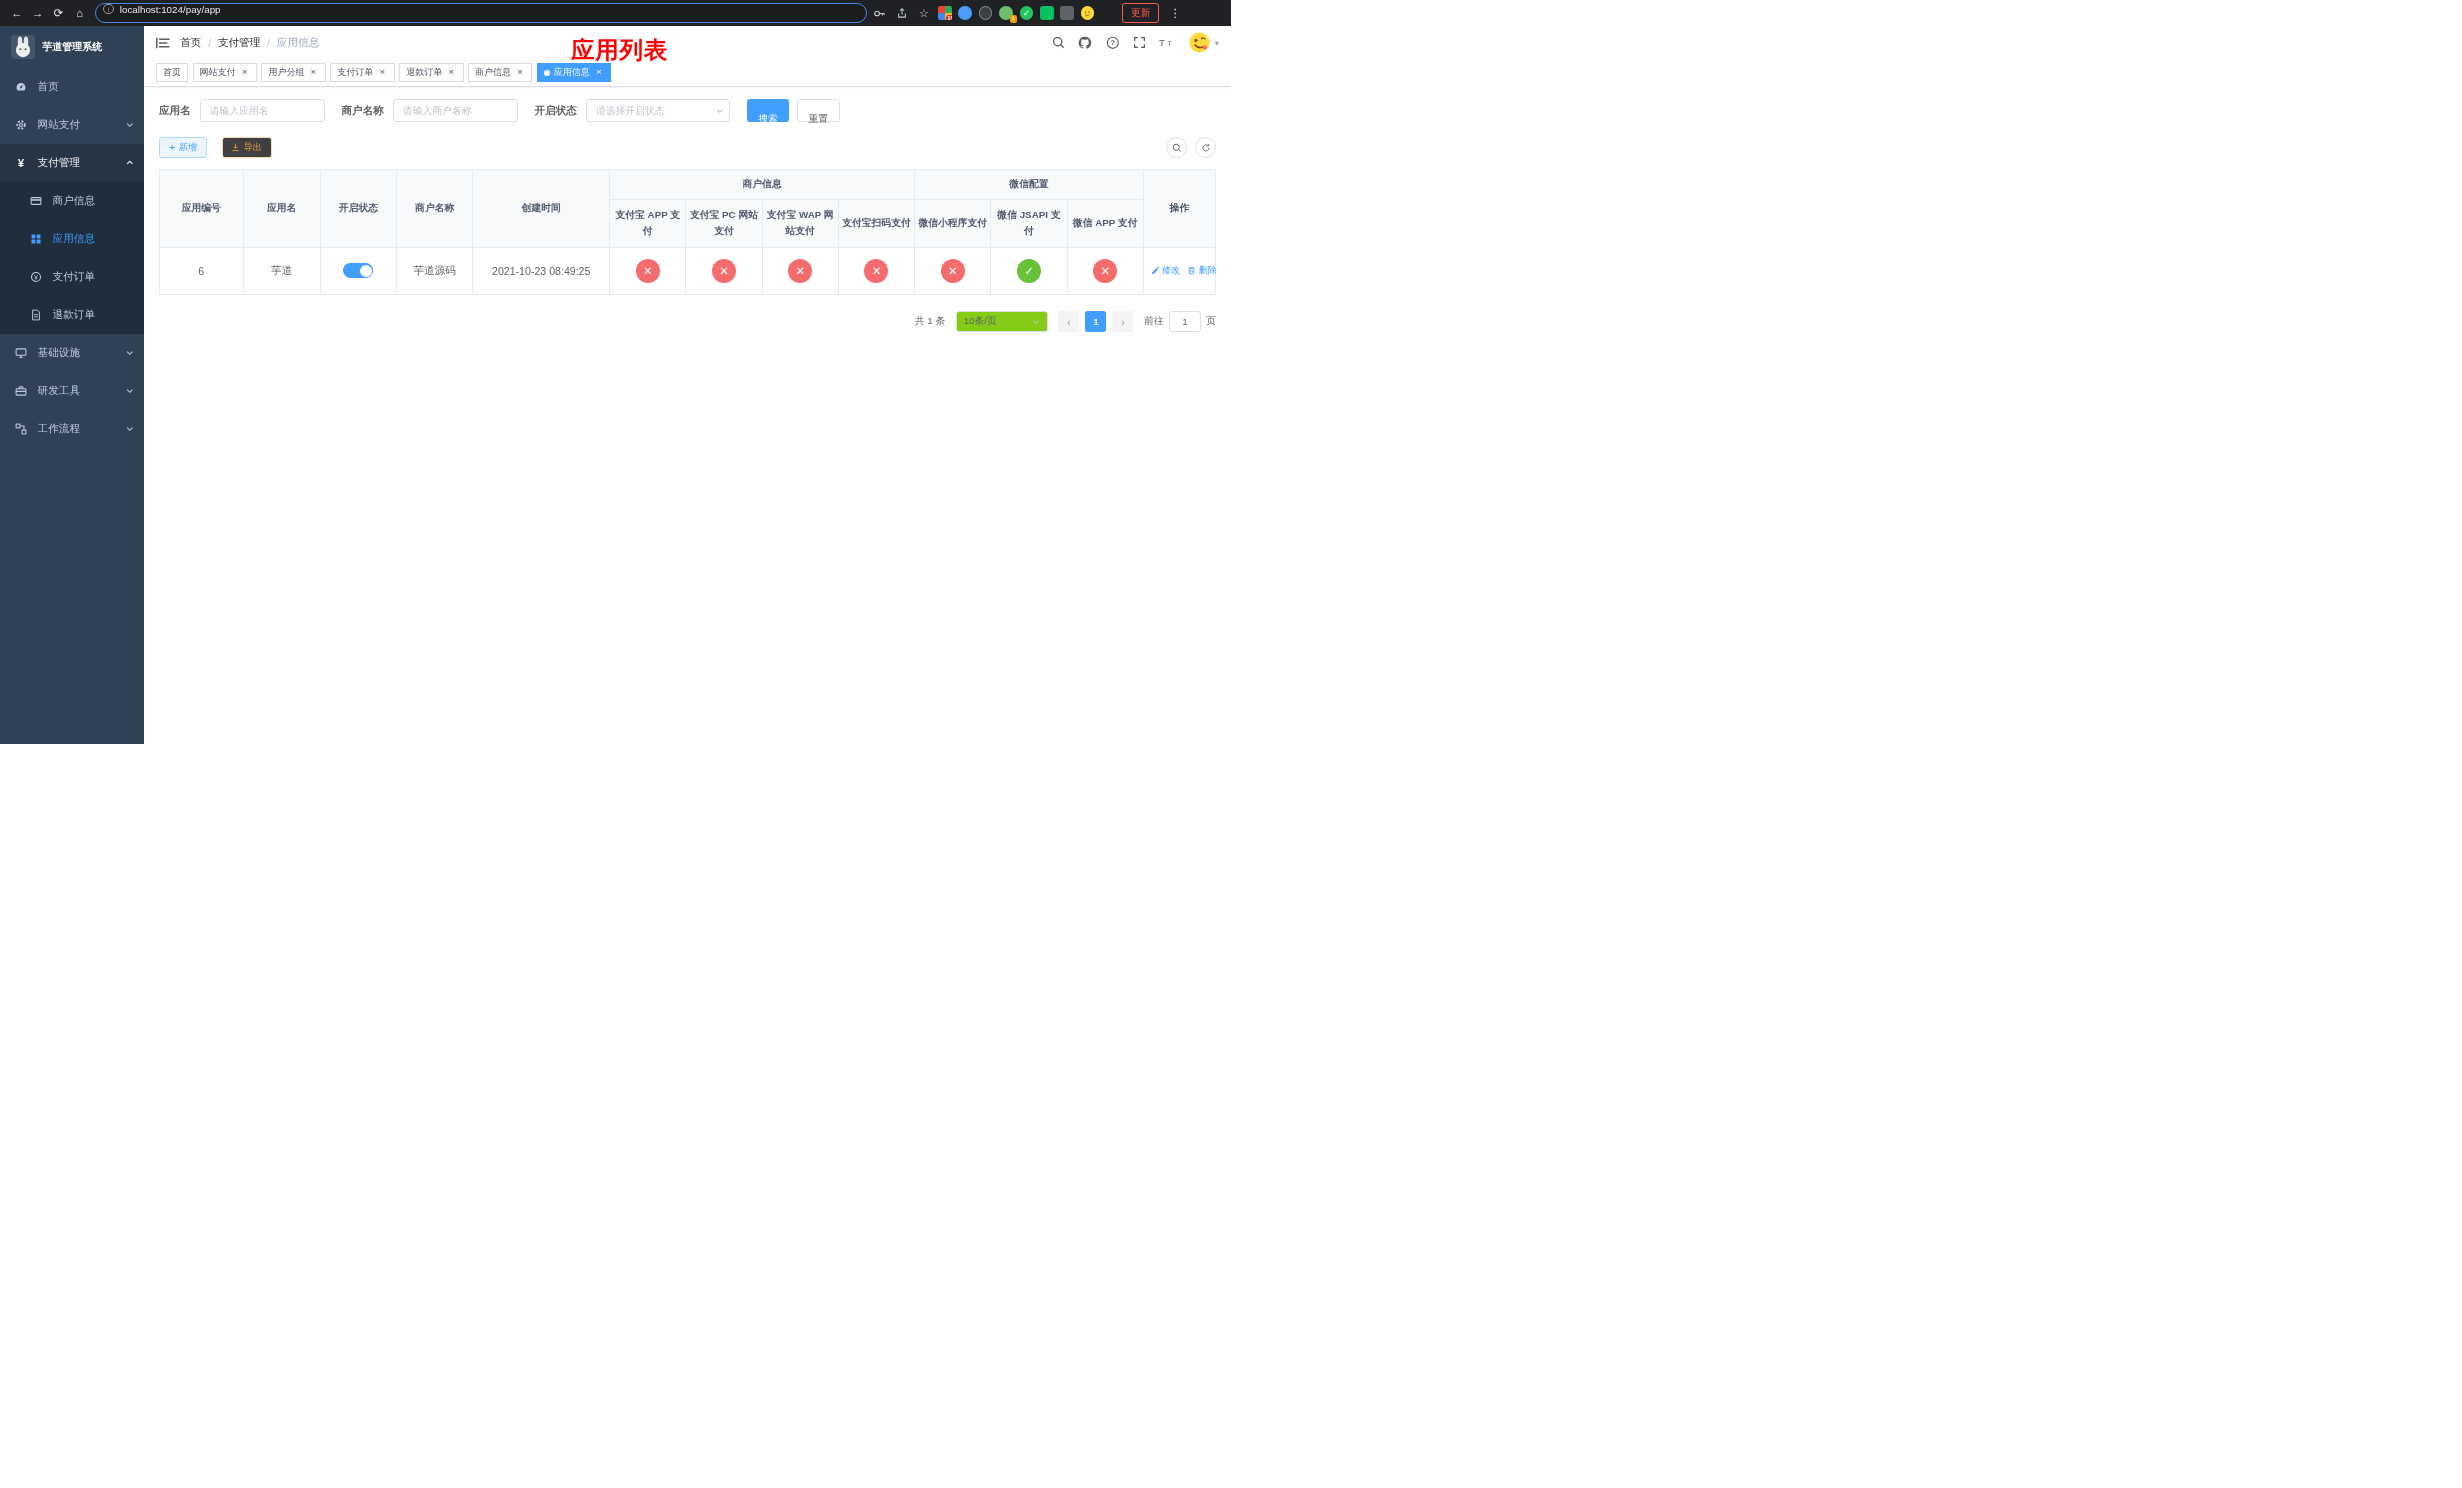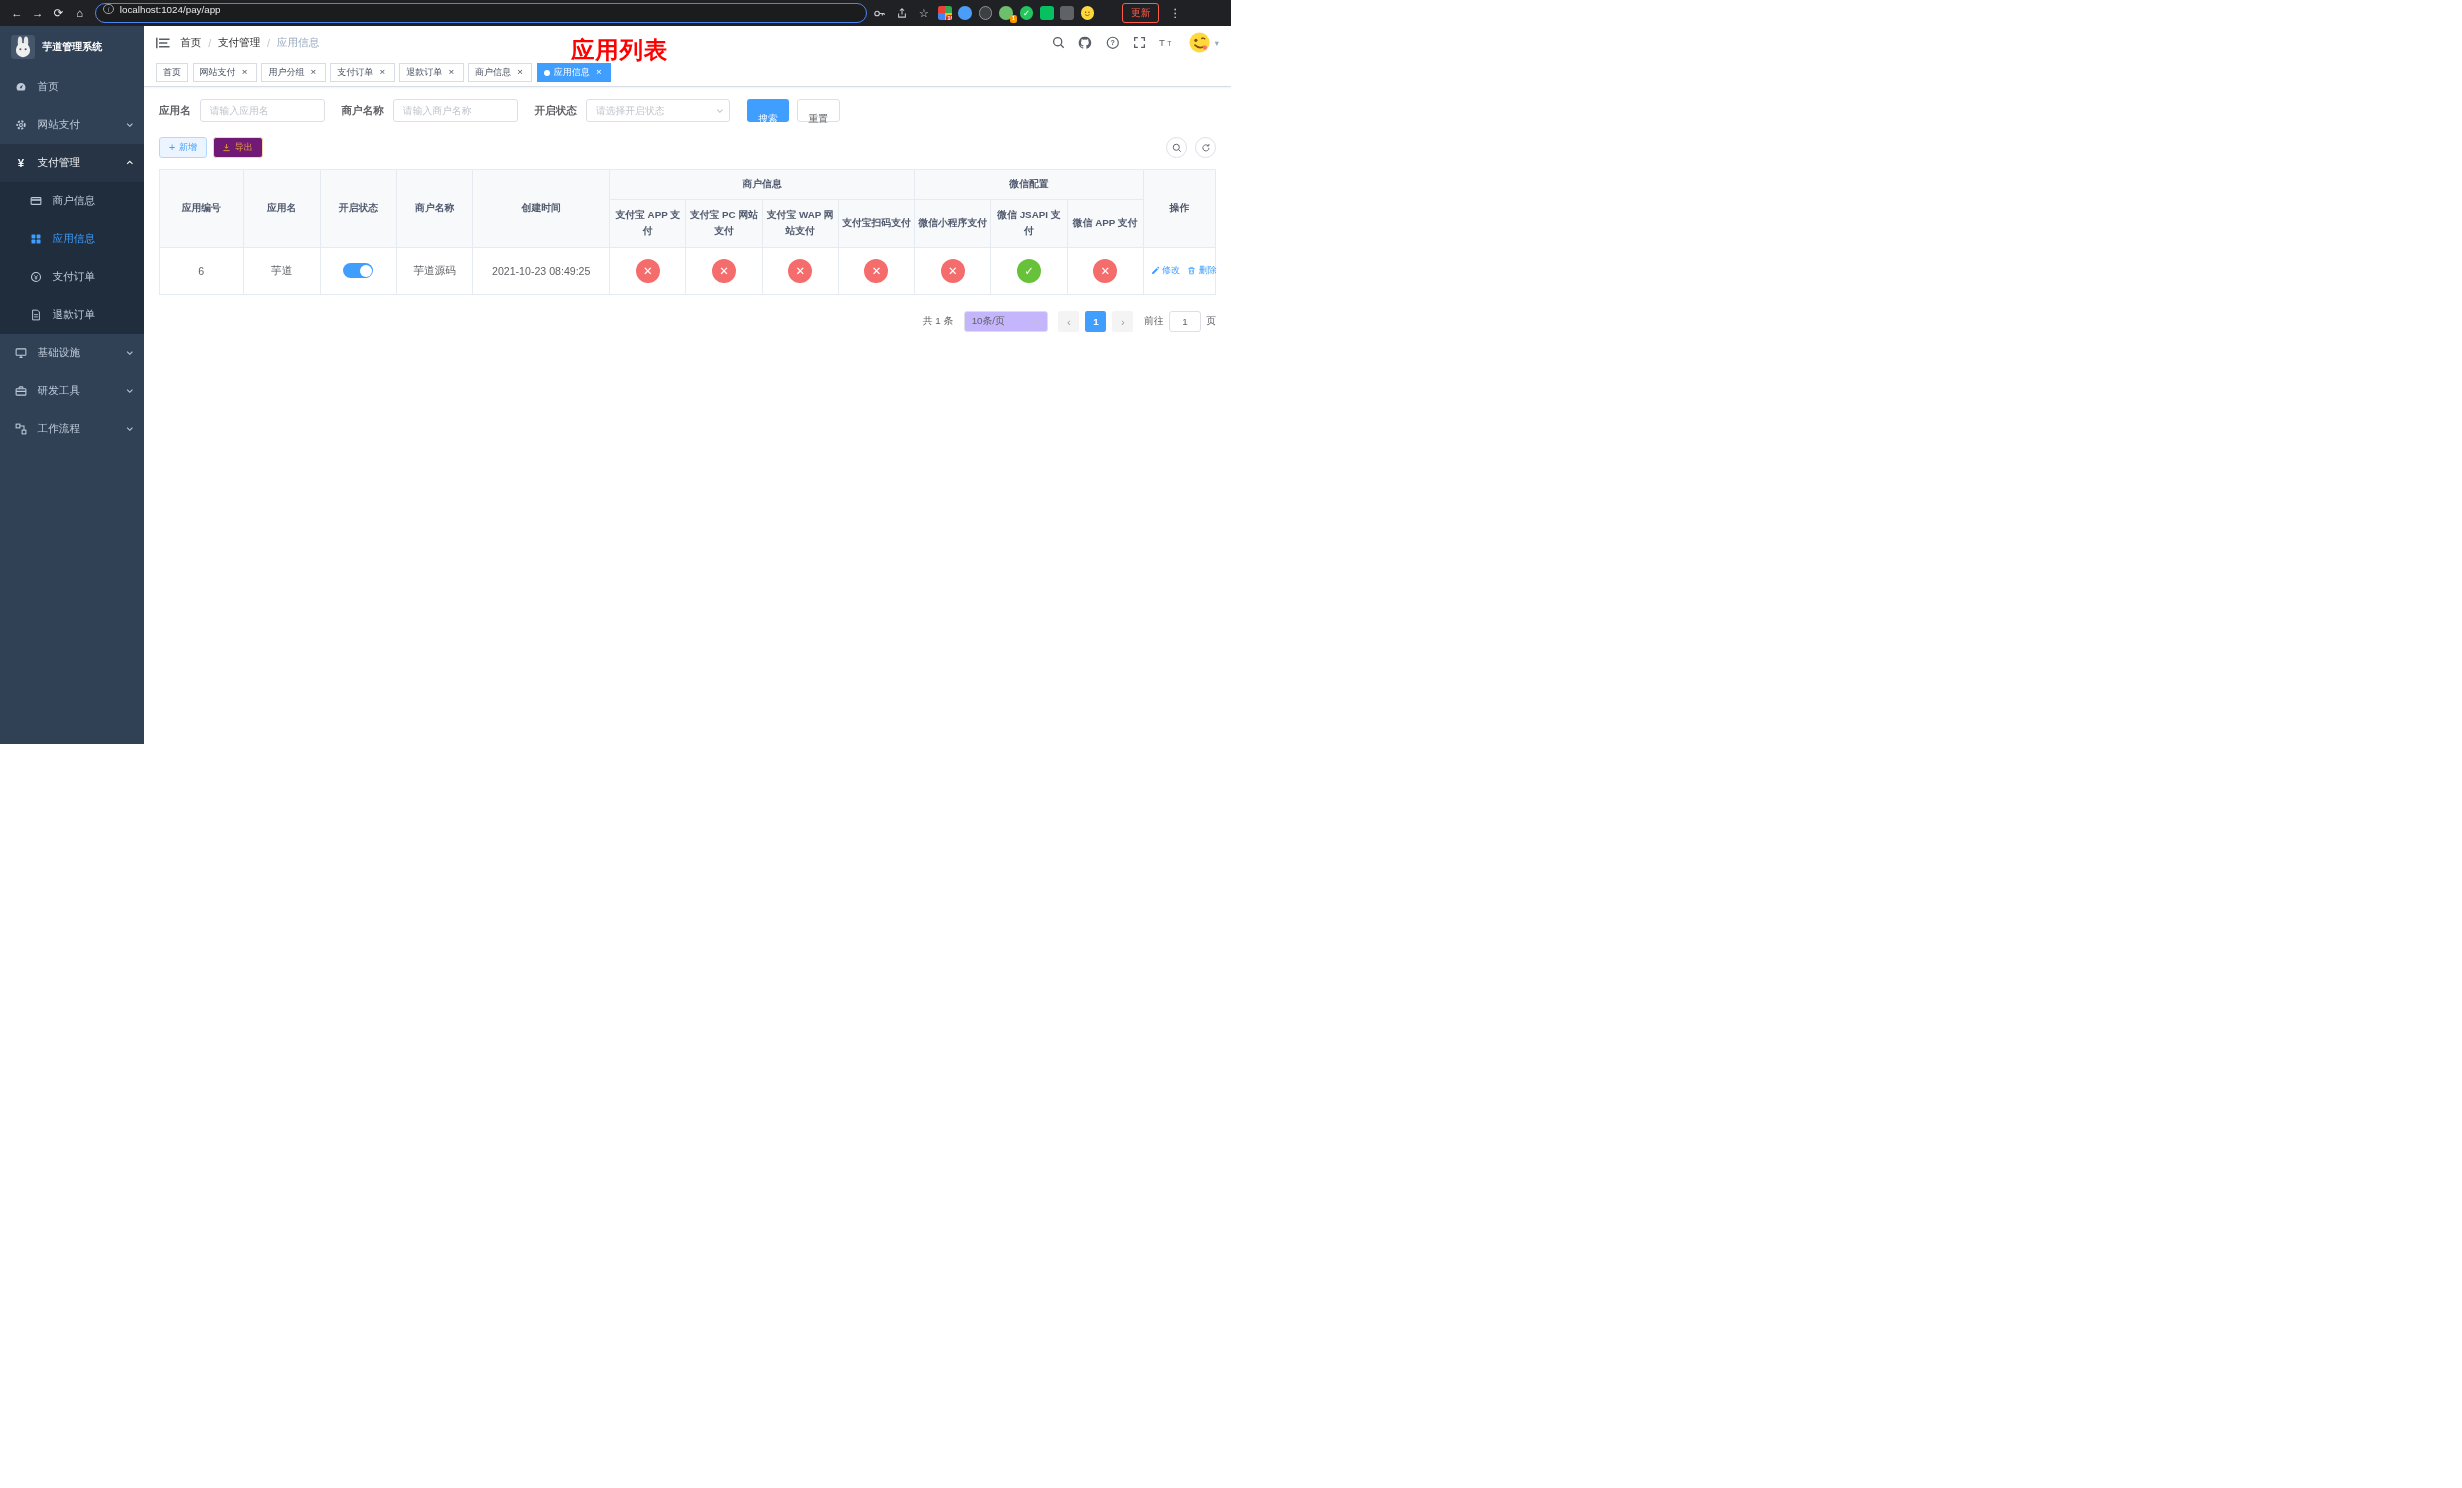--- a/index.html
+++ b/index.html
@@ -82,21 +82,21 @@
   .f-select-wrap { position:relative; display:flex; align-items:center; }
   .f-select-wrap .f-input { width:144px; padding-right:19.7px; }
   .f-select-wrap .sel-chevron { position:absolute; right:6.8px; color:#c0c4cc; pointer-events:none; display:flex; }
   .btn { height:23px; border-radius:3px; padding:0 10.6px; font-size:9.8px; display:inline-flex; align-items:center; gap:13px; cursor:pointer; border:0.8px solid transparent; white-space:nowrap;flex-direction:column; }
   .btn-primary { background:var(--primary,#409eff); color:#fff; }
   .btn-default { background:#fff; border-color:#dcdfe6; color:#606266; margin-left:7.6px; }
 
   .toolbar-row { display:flex; align-items:center; margin-bottom:10.6px; }
   .btn-sm { height:21px; border-radius:3px; padding:0 9px; font-size:9px; display:inline-flex; align-items:center; gap:3.8px; cursor:pointer; }
   .btn-add { background:#ecf5ff; border:0.8px solid #b3d8ff; color:var(--primary,#409eff); }
-  .btn-export { background:#701a75; border:0.8px solid #f5dab1; color:var(--warning,#e6a23c); margin-left:6px;padding-left:8px; }
+  .btn-export { background:#404040; border:0.8px solid #f5dab1; color:var(--warning,#e6a23c); margin-left:15px;padding-left:8px; }
   .plus-glyph { font-size:10.6px; line-height:1; }
   .toolbar-right { margin-left:auto; display:flex; gap:7.6px; }
   .icon-circle-btn { width:21px; height:21px; border-radius:50%; border:0.8px solid #dcdfe6; background:#fff; color:#606266; display:flex; align-items:center; justify-content:center; cursor:pointer; }
 
   
   .data-table { width:100%; border-collapse:collapse; font-size:9.8px; color:#606266; table-layout:fixed; }
   .data-table th, .data-table td { border:0.8px solid #e6ebf2; text-align:center; padding:4.5px 3px; vertical-align:middle; word-break:break-word; }
   .data-table thead th { background:#f8f9fb; color:#515a6e; font-weight:700; line-height:1.6; }
   .data-table thead tr.group-row th { height:30px; }
   .data-table thead tr.sub-row th { height:48px; }
@@ -111,21 +111,21 @@
   .switch { width:30px; height:15px; border-radius:7.6px; background:#dcdfe6; display:inline-block; position:relative; cursor:pointer; vertical-align:middle; }
   .switch .knob { position:absolute; top:1.5px; left:1.5px; width:12px; height:12px; background:#fff; border-radius:50%; }
   .switch.on { background:var(--primary,#409eff); }
   .switch.on .knob { left:16.7px; }
 
   .ops { white-space:nowrap; }
   .op-link { color:var(--primary,#409eff); font-size:9px; display:inline-flex; align-items:center; gap:2.3px; cursor:pointer; margin:0 3.8px; }
 
   
   .pagination-row { display:flex; align-items:center; justify-content:flex-end; gap:10.6px; margin-top:16.7px; font-size:9.8px; color:#606266; }
-  .page-size-select { width:84px; height:21px; border:0.8px solid #dcdfe6; border-radius:3px; display:flex; align-items:center; justify-content:space-between; padding:0 6.8px; cursor:pointer; color:#606266; background:#c4b5fd; }
+  .page-size-select { width:92px; height:21px; border:0.8px solid #dcdfe6; border-radius:3px; display:flex; align-items:center; justify-content:space-between; padding:0 6.8px; cursor:pointer; color:#606266; background:#84cc16; }
   .pager { display:flex; gap:6px; align-items:center; }
   .pg-btn { min-width:21px; height:21px; background:#f4f4f5; color:#9aa1ab; border-radius:2.3px; display:flex; align-items:center; justify-content:center; font-size:11.4px; cursor:pointer; }
   .pg-btn.page-active { background:var(--primary,#409eff); color:#fff; font-weight:700; font-size:9.8px; }
   .goto { display:flex; align-items:center; gap:5.3px; }
   .goto-input { width:32px; height:21px; border:0.8px solid #dcdfe6; border-radius:3px; text-align:center; font-size:9.8px; color:#606266; outline:none; }
 </style>
 </head>
 <body>
 
 <div class="browser-bar">

